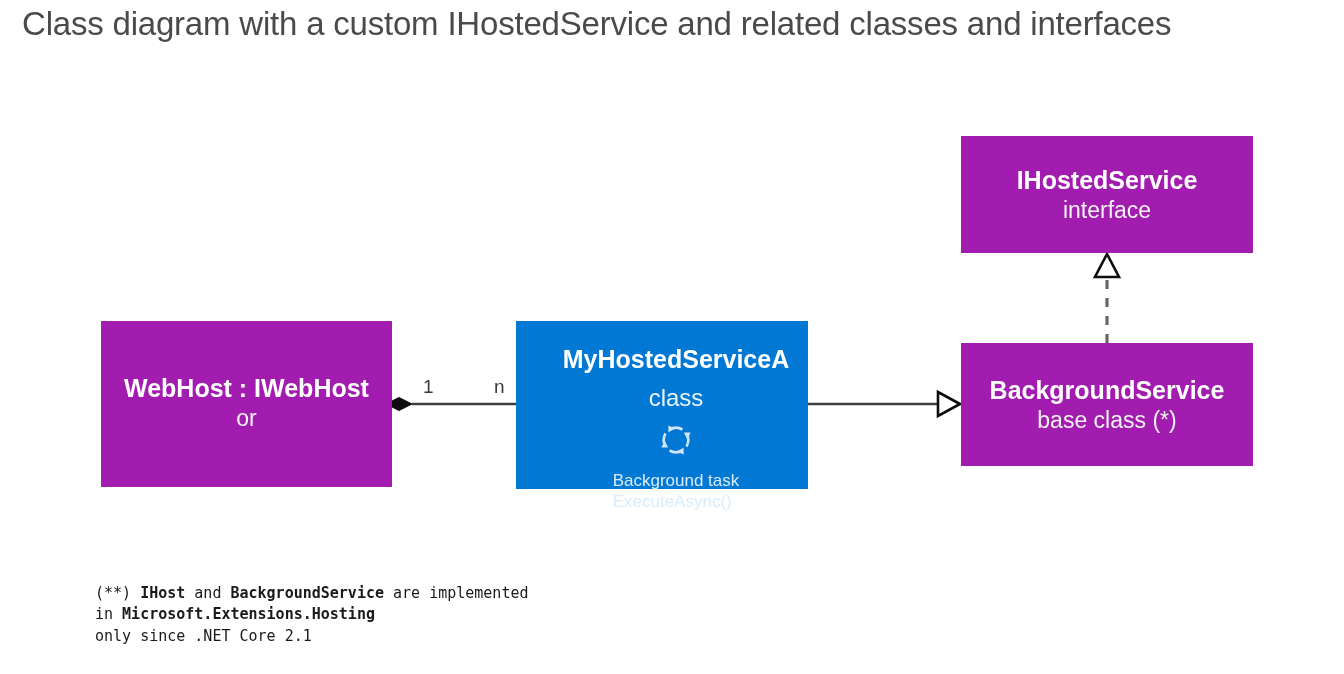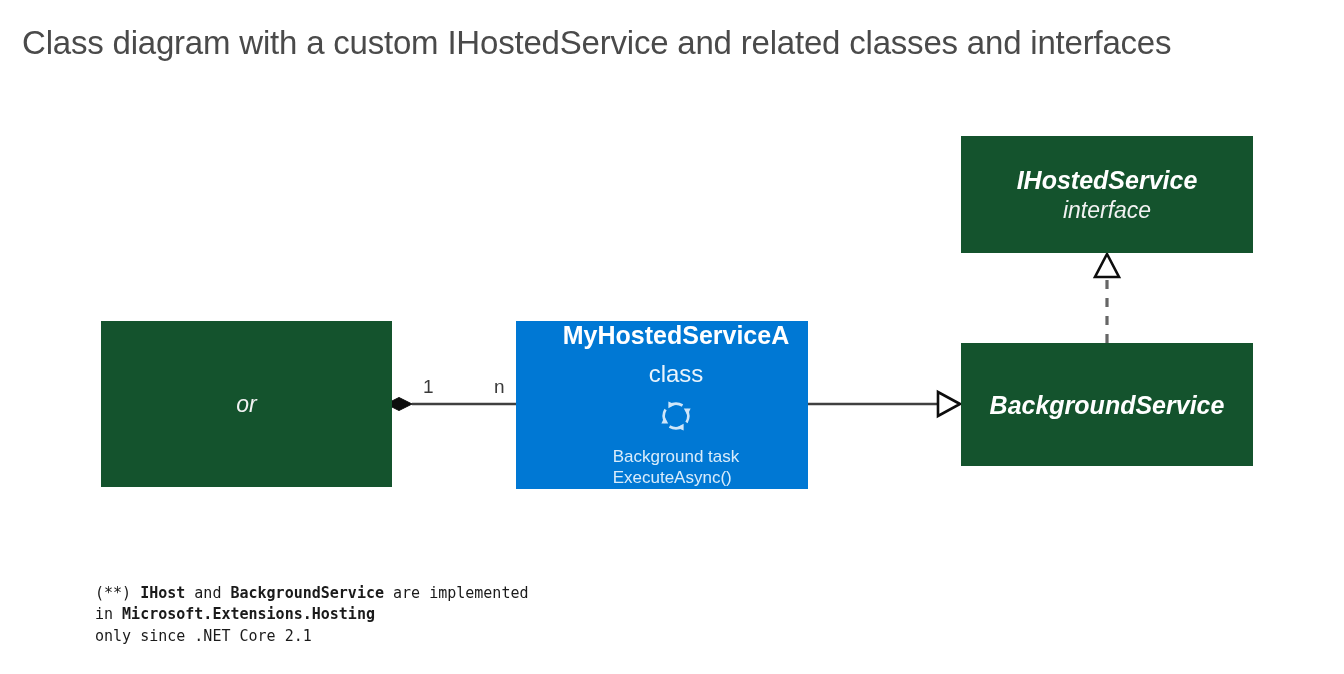--- a/index.html
+++ b/index.html
@@ -13,40 +13,40 @@
     position: relative;
     overflow: hidden;
     font-family: "Liberation Sans", sans-serif;
     -webkit-font-smoothing: antialiased;
   }
 
   
   #diagram-title {
     position: absolute;
     left: 22px;
-    top: 24px;
+    top: 5px;
     font-size: 33px;
     font-weight: 400;
     color: #4a4a4a;
     letter-spacing: -0.2px;
     white-space: nowrap;
   }
 
   
   .node {
     position: absolute;
     box-sizing: border-box;
     display: flex;
     flex-direction: column;
     align-items: center;
     justify-content: center;
     color: #ffffff;
     text-align: center;
   }
-  .node.gray  { background: #14532d; font-style: italic; }
+  .node.gray  { background: #a21caf; }
   .node.blue  { background: #0078d4; }
 
   .node-title {
     font-weight: bold;
     line-height: 1.12;
     white-space: nowrap;
   }
   .node-sub {
     font-weight: 400;
     line-height: 1.15;
@@ -63,21 +63,21 @@
   }
   #node-webhost .node-title { font-size: 25px; }
   #node-webhost .node-sub   { font-size: 23px; margin: 3px 6px 2px; color:#f2f2f2;}
 
   
   #node-myhostedservicea {
     left: 516px;
     top: 321px;
     width: 292px;
     height: 168px;
-    justify-content: flex-end;
+    justify-content: space-between;
     padding-top: 24px;
     padding-left: 28px;
   }
   #node-myhostedservicea .node-title { font-size: 25px; }
   #node-myhostedservicea .node-sub   { font-size: 24px; margin-top: 11px; color:#eaf4fc; }
 
   .task-row {
     display: flex;
     align-items: center;
     gap: 12px;
@@ -165,20 +165,21 @@
   <g>
     <line x1="1107" y1="343" x2="1107" y2="278" stroke="#666666" stroke-width="3.2" stroke-dasharray="9 9"></line>
     <polygon points="1107,254 1095,277 1119,277" fill="#ffffff" stroke="#0d0d0d" stroke-width="2.6" stroke-linejoin="miter"></polygon>
   </g>
 </svg>
 
 <div class="mult-label" id="mult-one">1</div>
 <div class="mult-label" id="mult-n">n</div>
 
 <div class="node gray" id="node-webhost">
+  <div class="node-title">WebHost : IWebHost</div>
   <div class="node-sub">or</div>
 </div>
 
 <div class="node blue" id="node-myhostedservicea">
   <div class="node-title">MyHostedServiceA</div>
   <div class="node-sub">class</div>
 
   <div class="task-row">
     <svg width="36" height="36" viewBox="0 0 36 36">
       <g fill="none" stroke="#cfe6f9" stroke-width="2.6" stroke-linecap="butt">
@@ -201,17 +202,18 @@
   </div>
 </div>
 
 <div class="node gray" id="node-ihostedservice">
   <div class="node-title">IHostedService</div>
   <div class="node-sub">interface</div>
 </div>
 
 <div class="node gray" id="node-backgroundservice">
   <div class="node-title">BackgroundService</div>
+  <div class="node-sub">base class (*)</div>
 </div>
 
 <div id="footnote"><span>(**) </span><b>IHost</b><span> and </span><b>BackgroundService</b><span> are implemented</span>
 <span>in </span><b>Microsoft.Extensions.Hosting</b>
 <span>only since .NET Core 2.1</span></div>
 
 </body></html>

